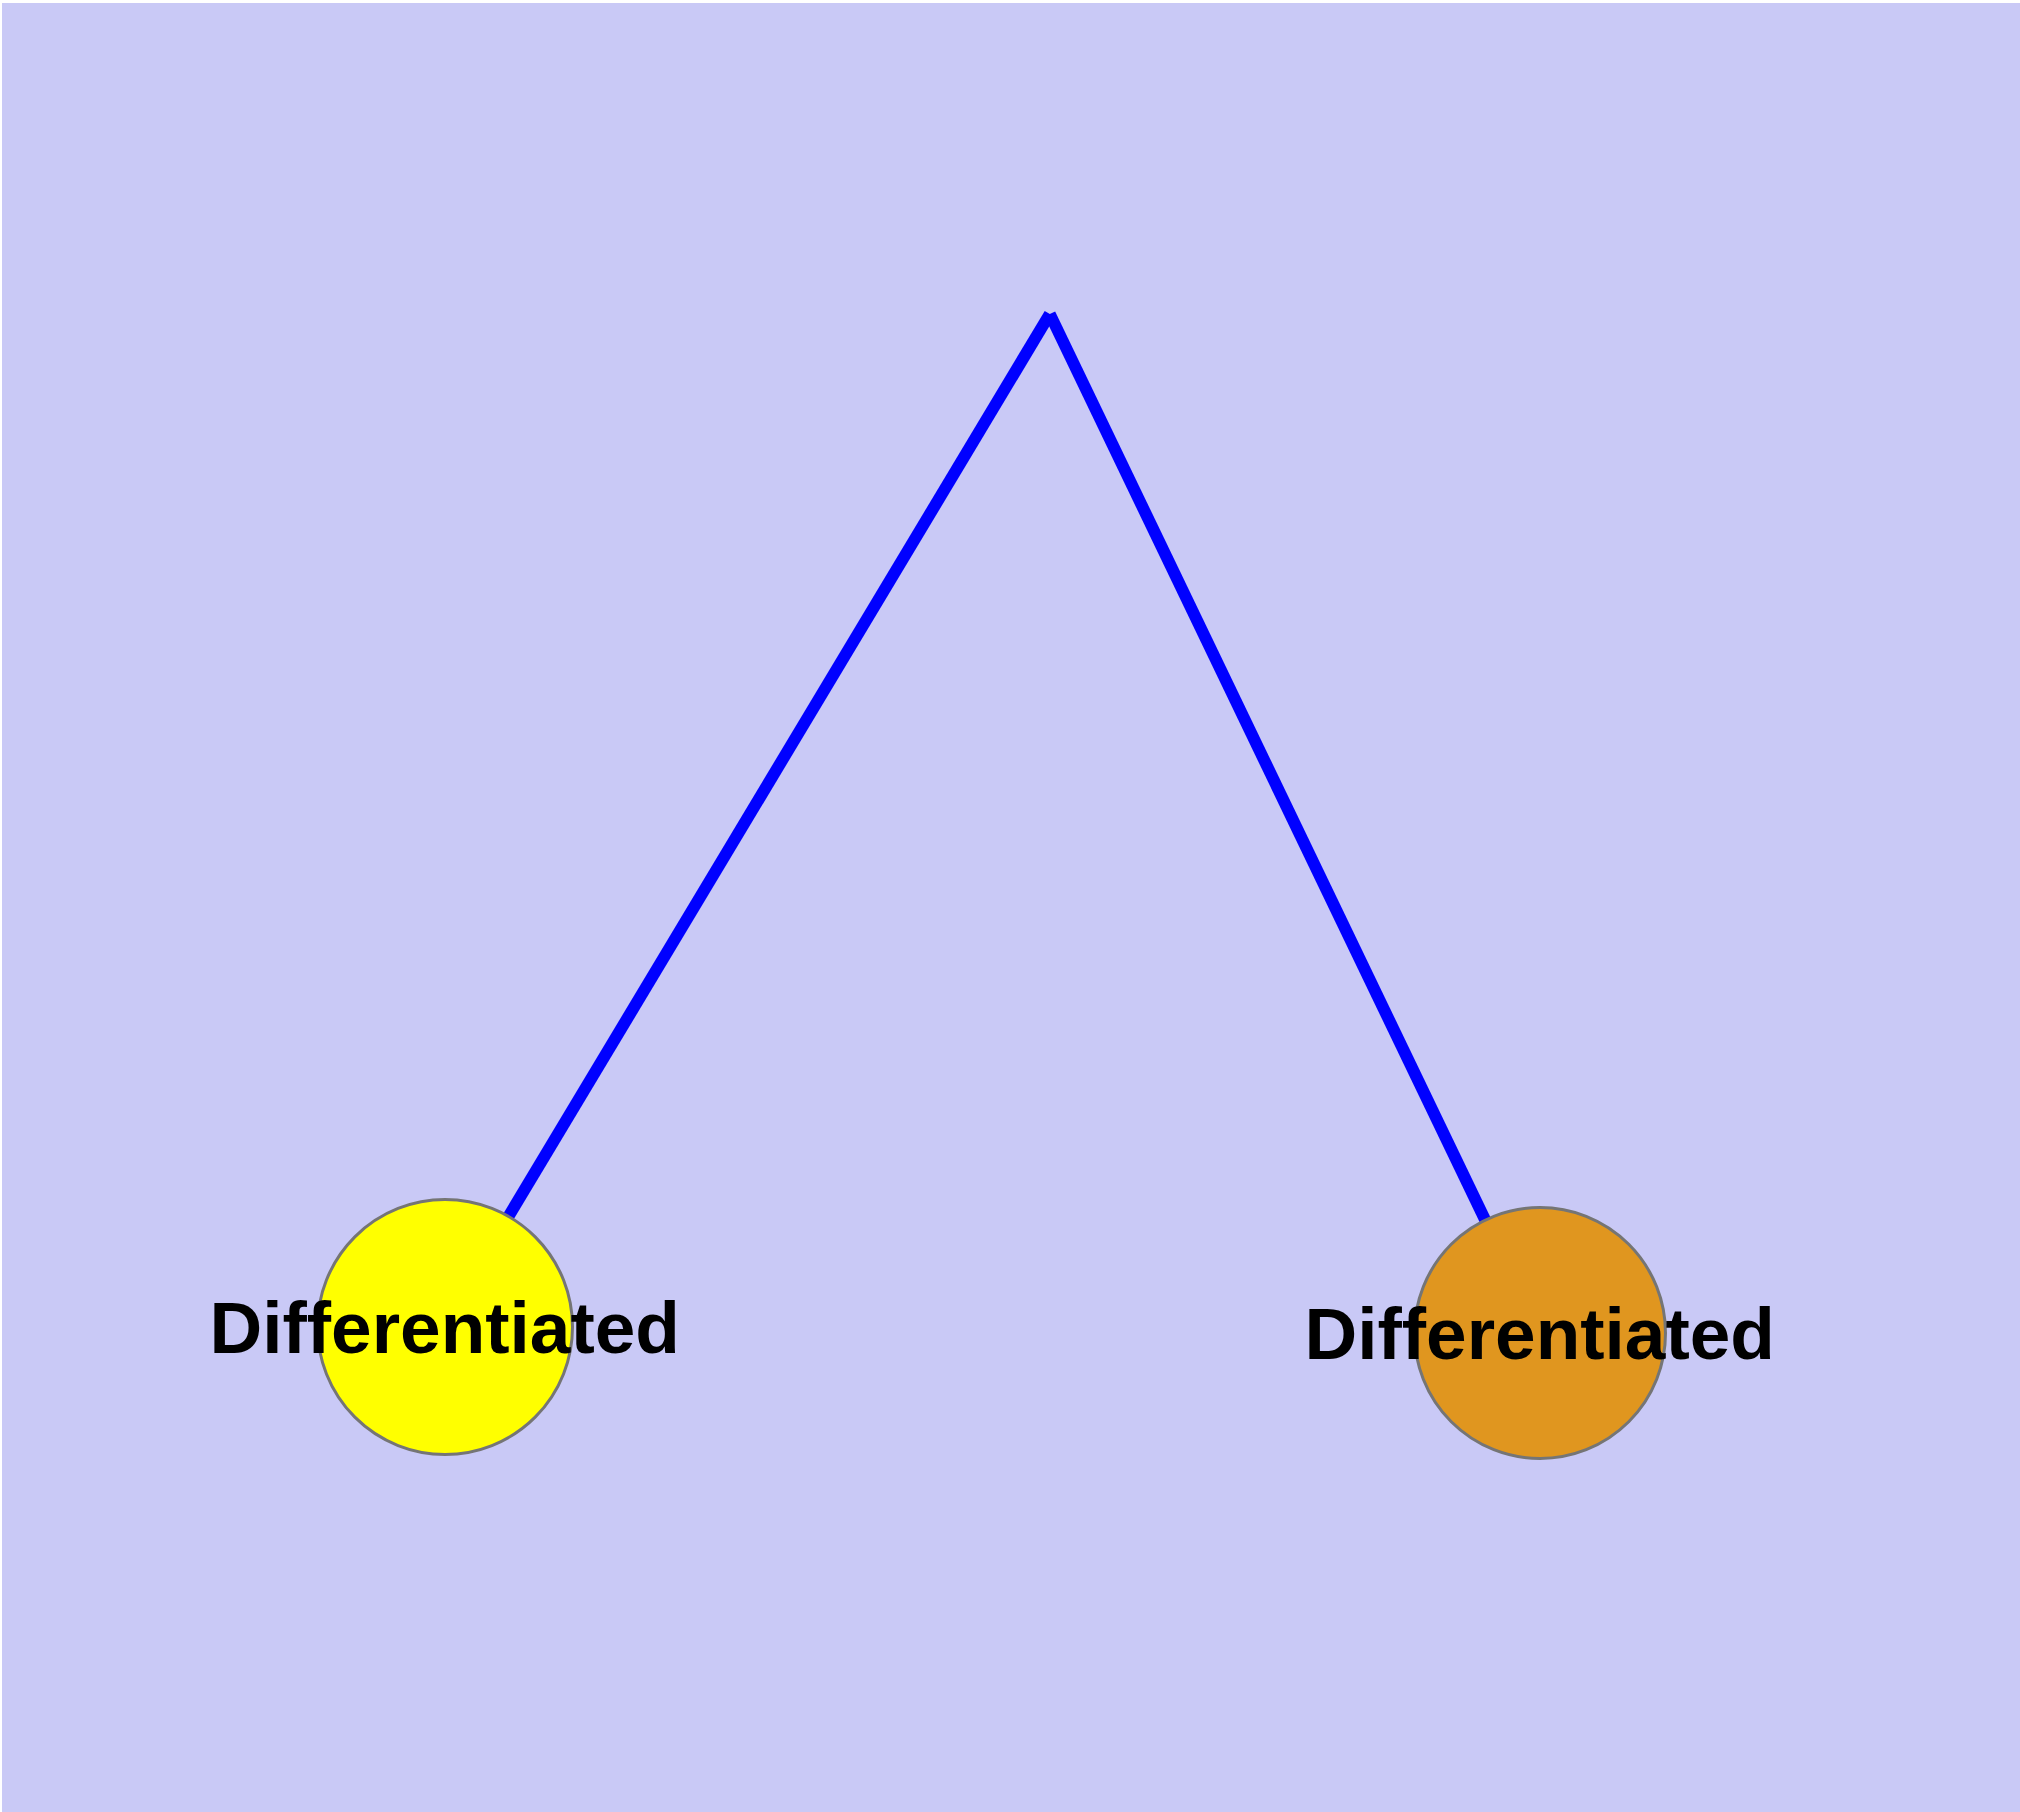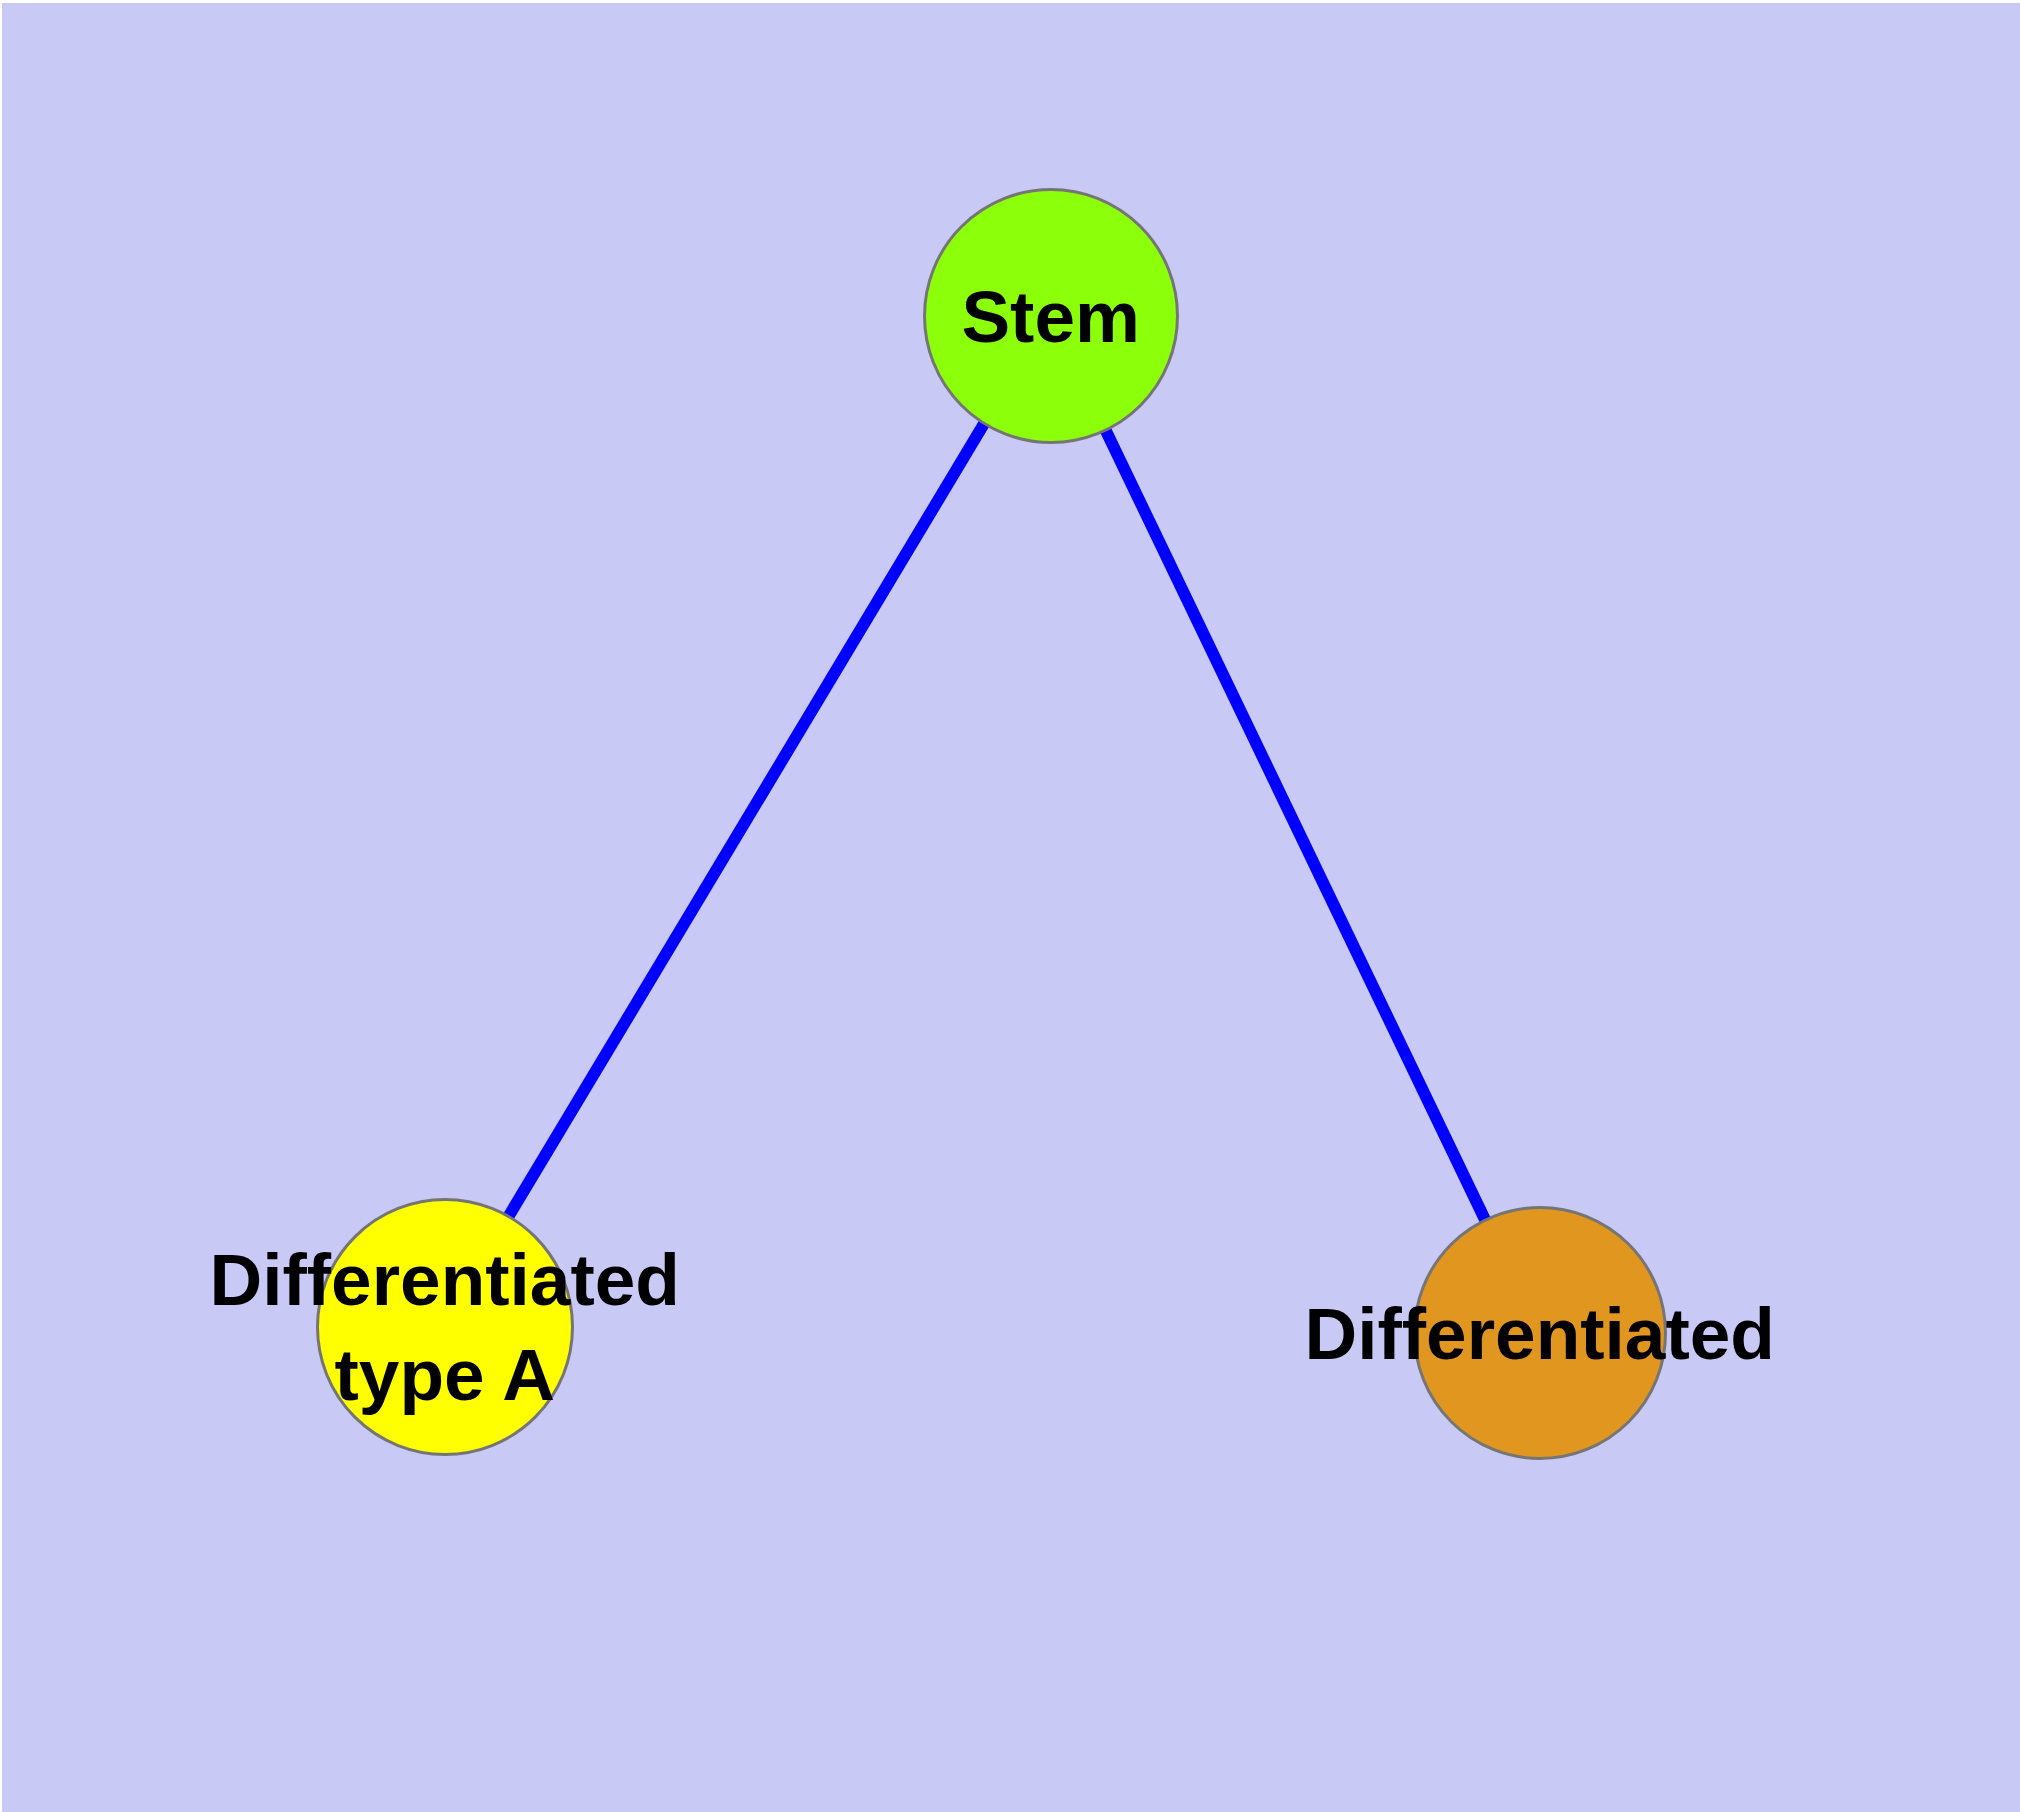--- a/index.html
+++ b/index.html
@@ -57,28 +57,24 @@
 <body>
 
 <div class="page">
   <div class="canvas" style="background-color: rgb(201, 201, 246); color: rgb(0, 0, 0);">
 
     <svg class="edges-layer" viewBox="0 0 2382 2134" preserveAspectRatio="none">
       <line x1="1236" y1="367" x2="520" y2="1561" stroke-width="14" stroke="#0000FF"></line>
       <line x1="1236" y1="367" x2="1813" y2="1568" stroke-width="14" stroke="#0000FF"></line>
     </svg>
 
-    <div class="node node-stem" style="background-color: rgb(140, 255, 10); border-color: rgb(117, 117, 117);">
-      <div class="node-label">Stem</div>
-    </div>
 
     <div class="node node-type-a" style="background-color: rgb(255, 255, 0); border-color: rgb(117, 117, 117);">
       <div class="node-label">
         <div>Differentiated</div>
-        <div>type A</div>
       </div>
     </div>
 
     <div class="node node-type-b" style="background-color: rgb(224, 150, 31); border-color: rgb(117, 117, 117);">
       <div class="node-label">
         <div>Differentiated</div>
       </div>
     </div>
 
   </div>

